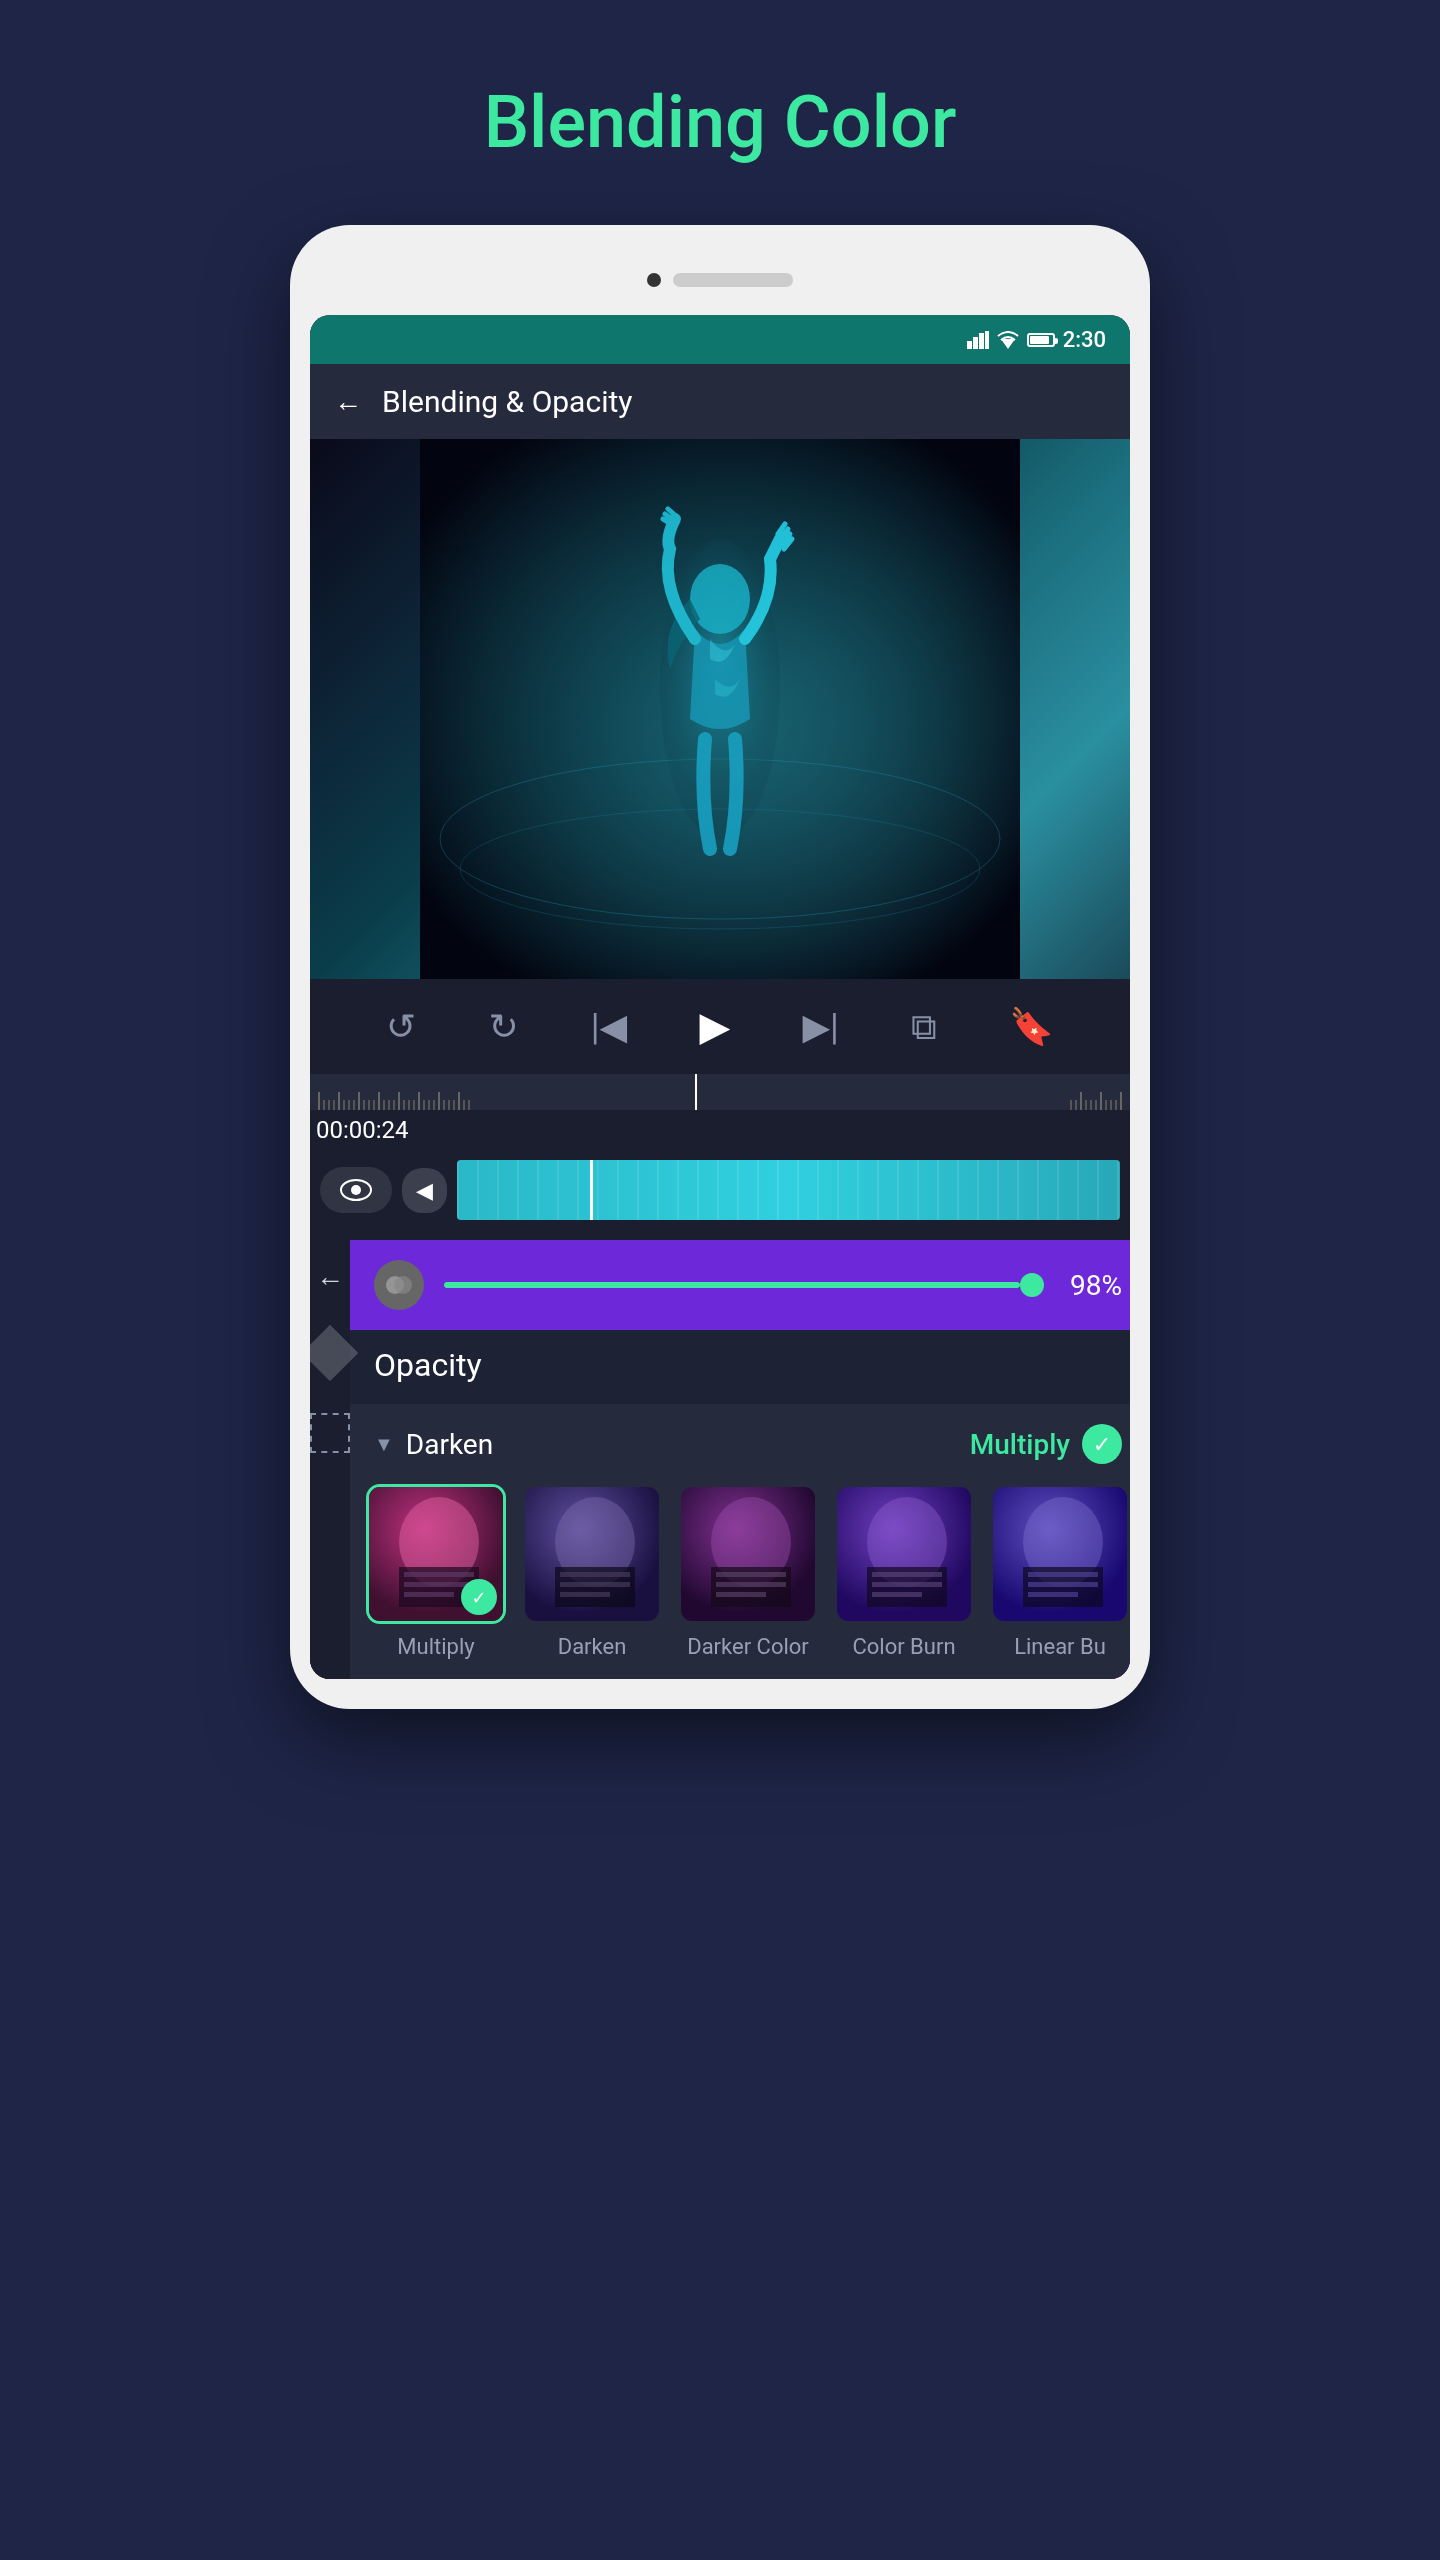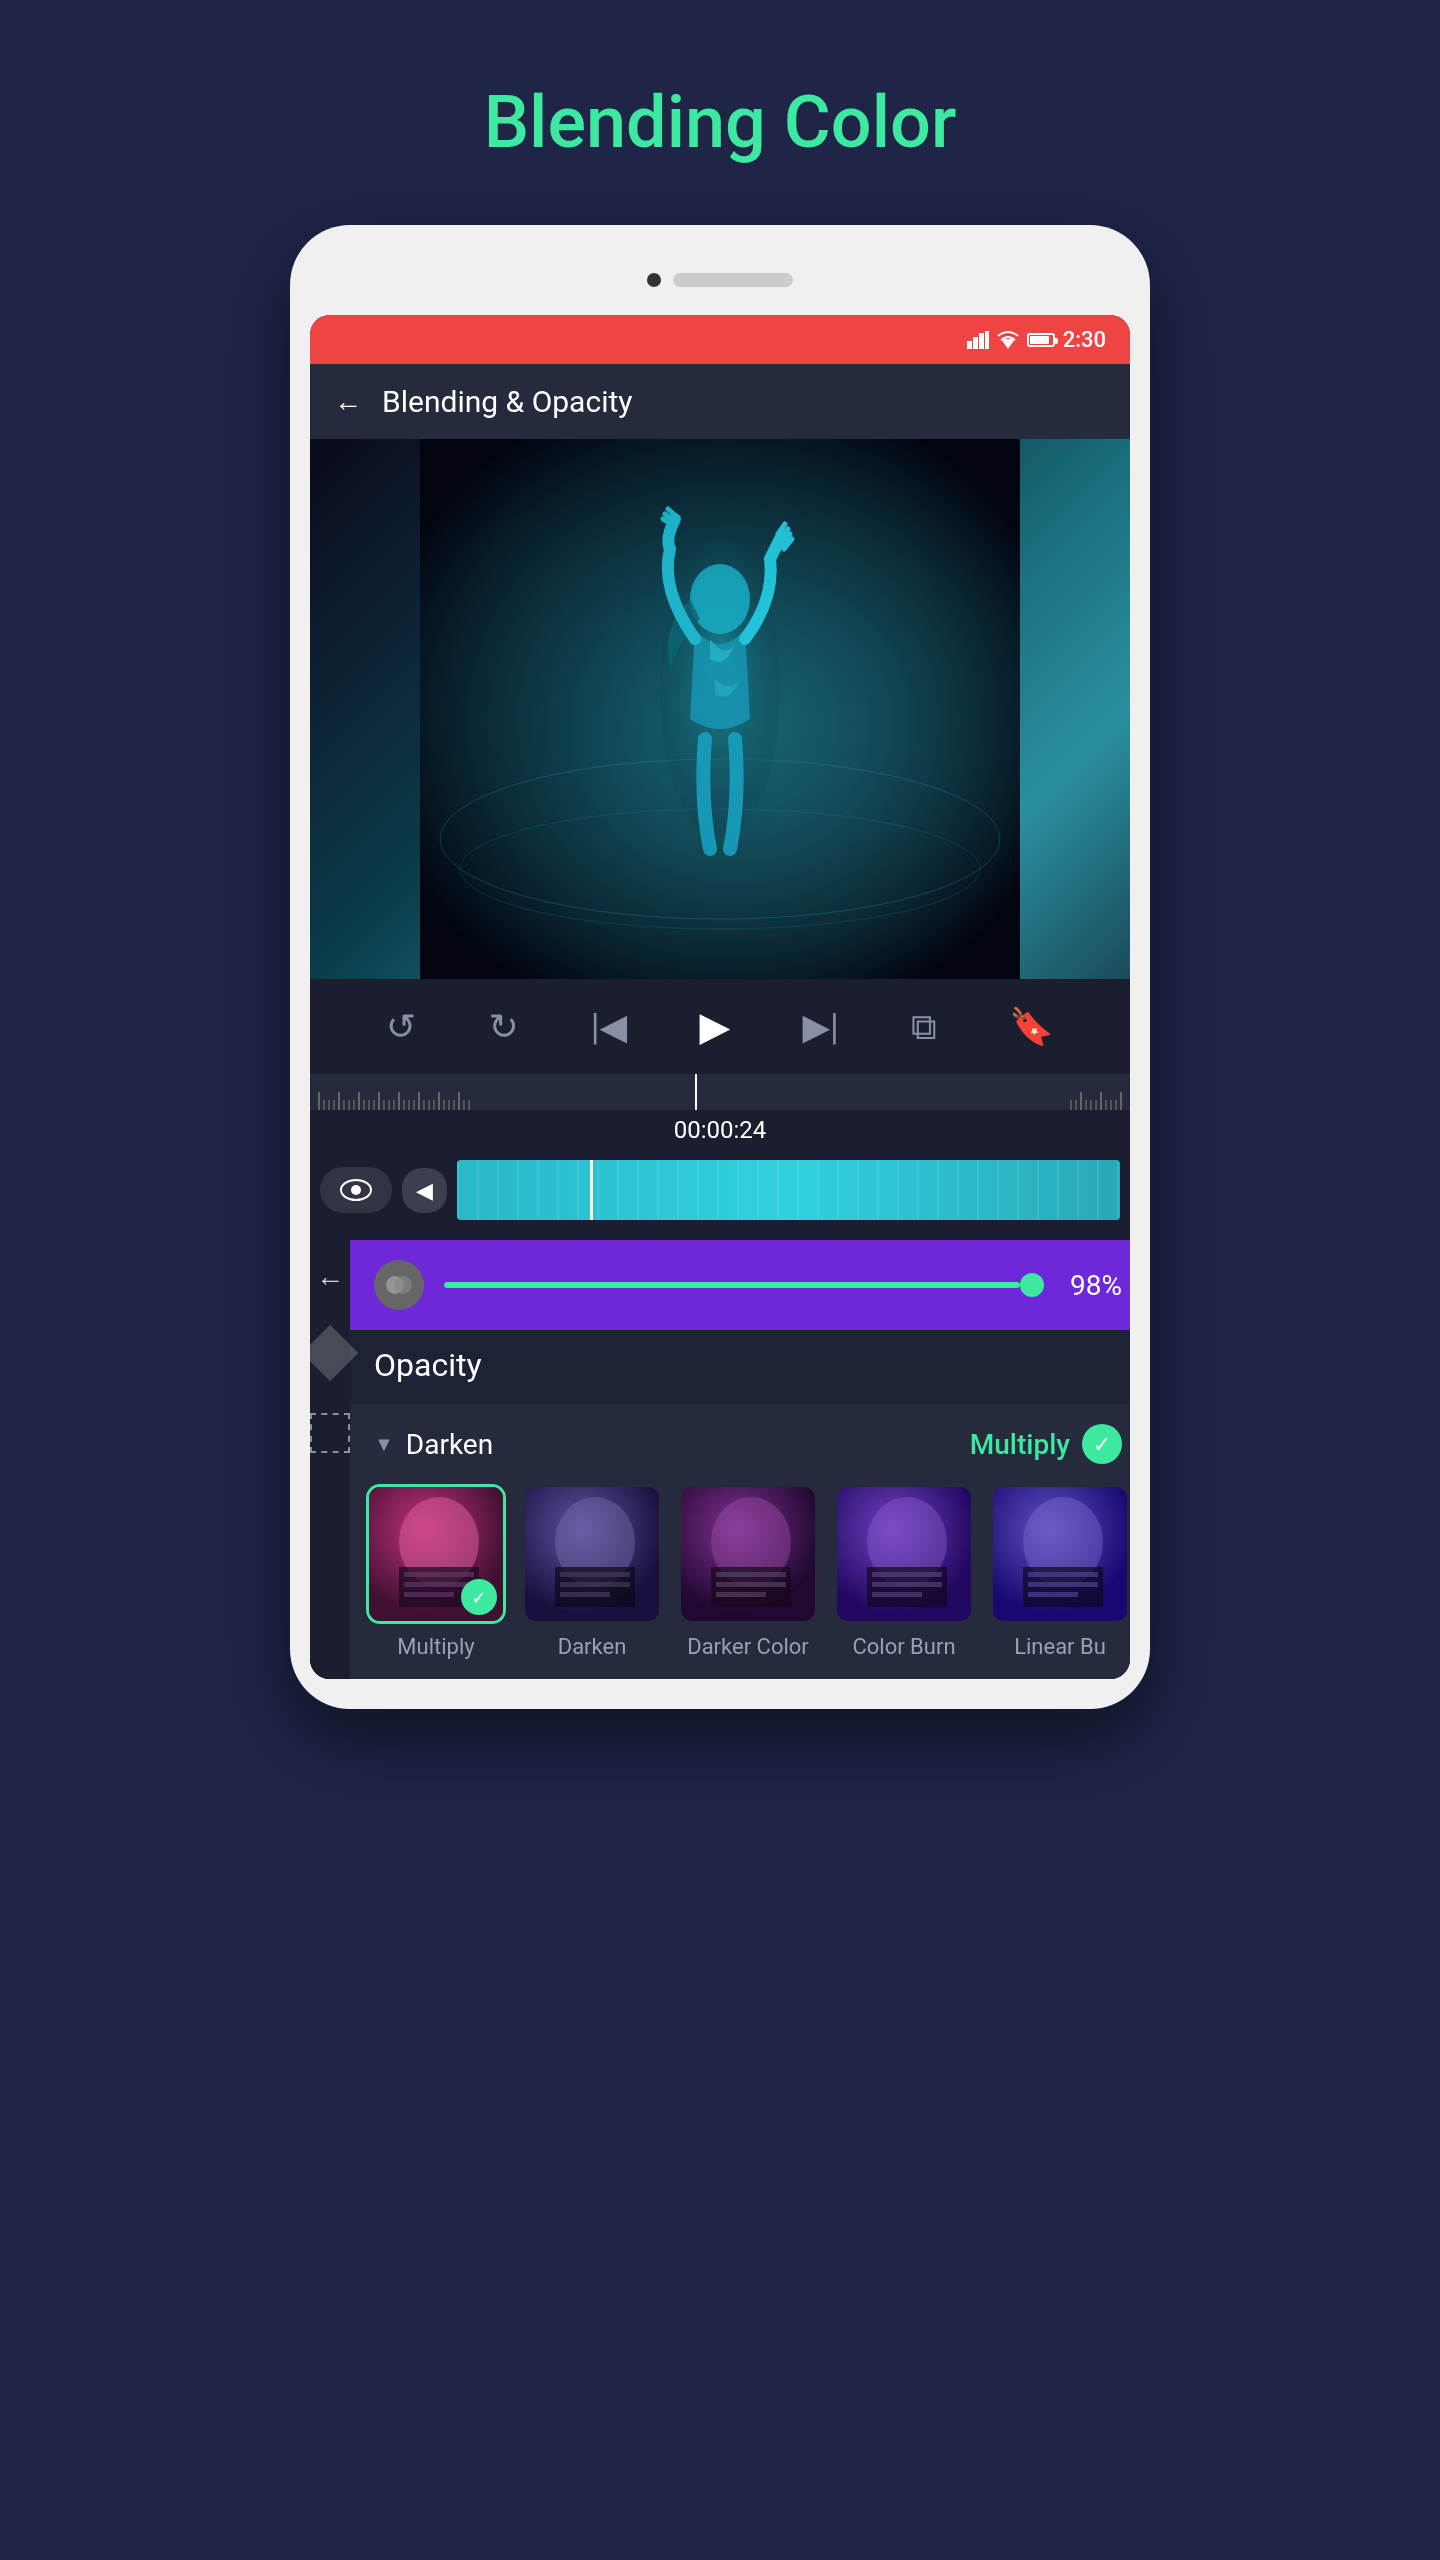--- a/index.html
+++ b/index.html
@@ -57,21 +57,21 @@
 
     .phone-screen {
       background: #1a1e2e;
       border-radius: 20px;
       overflow: hidden;
       width: 100%;
     }
 
     
     .status-bar {
-      background: #ef4444;
+      background: #0f766e;
       display: flex;
       justify-content: flex-end;
       align-items: flex-start;
       padding: 12px 24px;
       gap: 12px;
     }
 
     .status-icons {
       display: flex;
       align-items: center;
@@ -179,21 +179,20 @@
 
     .timeline-ruler {
       height: 36px;
       background: #252a3d;
       position: relative;
       overflow: hidden;
     }
 
     .time-indicator {
       color: white;
-      text-align: center;
       font-size: 24px;
       padding: 6px;
     }
 
     .playhead-line {
       position: absolute;
       left: 47%;
       top: 0;
       width: 2px;
       height: 100%;

